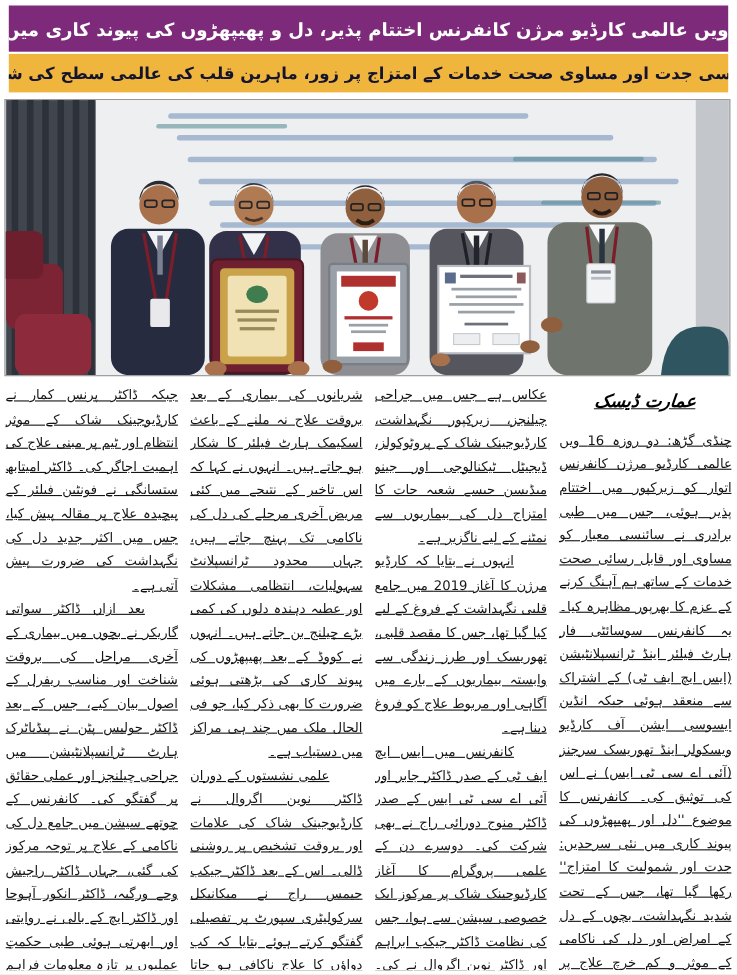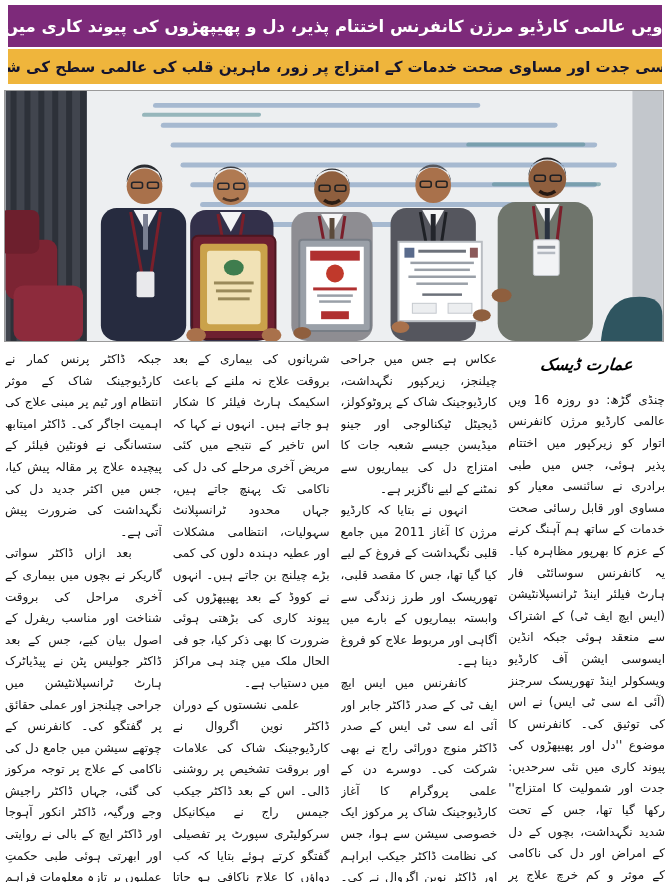--- a/index.html
+++ b/index.html
@@ -27,21 +27,21 @@
     position:absolute;top:90px;left:4px;width:660px;height:252px;
     border:1px solid #9a9a9a;box-sizing:border-box;background:#d7dade;overflow:hidden;
   }
   
   .article{
     position:absolute;top:349px;left:5px;right:5px;bottom:4px;
     display:flex;gap:11px;direction:rtl;
   }
   .col{
     flex:1 1 0;overflow:hidden;direction:rtl;
-    font-size:12px;line-height:1.8;color:#141414;text-align:justify;
+    font-size:12px;line-height:1.8;color:#141414;text-align:justify;text-decoration:underline;
   }
   .col p{margin:0;}
   .col p.indent{text-indent:30px;}
   .byline{
     font-weight:bold;font-style:italic;font-size:16px;text-align:center;
     margin:2px 0 10px 0;color:#000;transform:skewX(-6deg);
   }
 </style>
 </head>
 <body>
@@ -204,21 +204,21 @@
   <div class="article">
 
     <div class="col">
       <div class="byline">عمارت ڈیسک</div>
       <p>چنڈی گڑھ: دو روزہ 16 ویں عالمی کارڈیو مرژن کانفرنس اتوار کو زیرکپور میں اختتام پذیر ہوئی، جس میں طبی برادری نے سائنسی معیار کو مساوی اور قابل رسائی صحت خدمات کے ساتھ ہم آہنگ کرنے کے عزم کا بھرپور مظاہرہ کیا۔ یہ کانفرنس سوسائٹی فار ہارٹ فیلئر اینڈ ٹرانسپلانٹیشن (ایس ایچ ایف ٹی) کے اشتراک سے منعقد ہوئی جبکہ انڈین ایسوسی ایشن آف کارڈیو ویسکولر اینڈ تھوریسک سرجنز (آئی اے سی ٹی ایس) نے اس کی توثیق کی۔ کانفرنس کا موضوع ''دل اور پھیپھڑوں کی پیوند کاری میں نئی سرحدیں: جدت اور شمولیت کا امتزاج'' رکھا گیا تھا، جس کے تحت شدید نگہداشت، بچوں کے دل کے امراض اور دل کی ناکامی کے موثر و کم خرچ علاج پر تفصیلی علمی نشستیں ہوئیں۔</p>
 
     </div>
 
     <div class="col">
       <p>عکاس ہے جس میں جراحی چیلنجز، زیرکپور نگہداشت، کارڈیوجینک شاک کے پروٹوکولز، ڈیجیٹل ٹیکنالوجی اور جینو میڈیسن جیسے شعبہ جات کا امتزاج دل کی بیماریوں سے نمٹنے کے لیے ناگزیر ہے۔</p>
-      <p class="indent">انہوں نے بتایا کہ کارڈیو مرژن کا آغاز 2011 میں جامع قلبی نگہداشت کے فروغ کے لیے کیا گیا تھا، جس کا مقصد قلبی، تھوریسک اور طرز زندگی سے وابستہ بیماریوں کے بارے میں آگاہی اور مربوط علاج کو فروغ دینا ہے۔</p>
+      <p class="indent">انہوں نے بتایا کہ کارڈیو مرژن کا آغاز 2019 میں جامع قلبی نگہداشت کے فروغ کے لیے کیا گیا تھا، جس کا مقصد قلبی، تھوریسک اور طرز زندگی سے وابستہ بیماریوں کے بارے میں آگاہی اور مربوط علاج کو فروغ دینا ہے۔</p>
       <p class="indent">کانفرنس میں ایس ایچ ایف ٹی کے صدر ڈاکٹر جابر اور آئی اے سی ٹی ایس کے صدر ڈاکٹر منوج دورائی راج نے بھی شرکت کی۔ دوسرے دن کے علمی پروگرام کا آغاز کارڈیوجینک شاک پر مرکوز ایک خصوصی سیشن سے ہوا، جس کی نظامت ڈاکٹر جیکب ابراہم اور ڈاکٹر نوین اگروال نے کی۔ اپنے خطاب میں ڈاکٹر دیپک پوری نے دل کی ناکامی کے بڑھتے ہوئے عالمی بوجھ پر تشویش کا اظہار کرتے ہوئے کہا کہ بھارت میں زیادہ تر مریض کورونری</p>
     </div>
 
     <div class="col">
       <p>شریانوں کی بیماری کے بعد بروقت علاج نہ ملنے کے باعث اسکیمک ہارٹ فیلئر کا شکار ہو جاتے ہیں۔ انہوں نے کہا کہ اس تاخیر کے نتیجے میں کئی مریض آخری مرحلے کی دل کی ناکامی تک پہنچ جاتے ہیں، جہاں محدود ٹرانسپلانٹ سہولیات، انتظامی مشکلات اور عطیہ دہندہ دلوں کی کمی بڑے چیلنج بن جاتے ہیں۔ انہوں نے کووڈ کے بعد پھیپھڑوں کی پیوند کاری کی بڑھتی ہوئی ضرورت کا بھی ذکر کیا، جو فی الحال ملک میں چند ہی مراکز میں دستیاب ہے۔</p>
       <p class="indent">علمی نشستوں کے دوران ڈاکٹر نوین اگروال نے کارڈیوجینک شاک کی علامات اور بروقت تشخیص پر روشنی ڈالی۔ اس کے بعد ڈاکٹر جیکب جیمس راج نے میکانیکل سرکولیٹری سپورٹ پر تفصیلی گفتگو کرتے ہوئے بتایا کہ کب دواؤں کا علاج ناکافی ہو جاتا ہے اور عارضی ایم سی ایس کس طرح دل کی پیوند کاری کے بعد طویل مدتی علاج میں اہم کردار ادا کرتا ہے۔ پروفیسر ڈاکٹر دیوا گورو نے عارضی میکانیکل سپورٹ کے تکنیکی پہلوؤں پر روشنی ڈالی</p>
     </div>
 
     <div class="col">
       <p>جبکہ ڈاکٹر پرنس کمار نے کارڈیوجینک شاک کے موثر انتظام اور ٹیم پر مبنی علاج کی اہمیت اجاگر کی۔ ڈاکٹر امیتابھ ستسانگی نے فونٹین فیلئر کے پیچیدہ علاج پر مقالہ پیش کیا، جس میں اکثر جدید دل کی نگہداشت کی ضرورت پیش آتی ہے۔</p>

